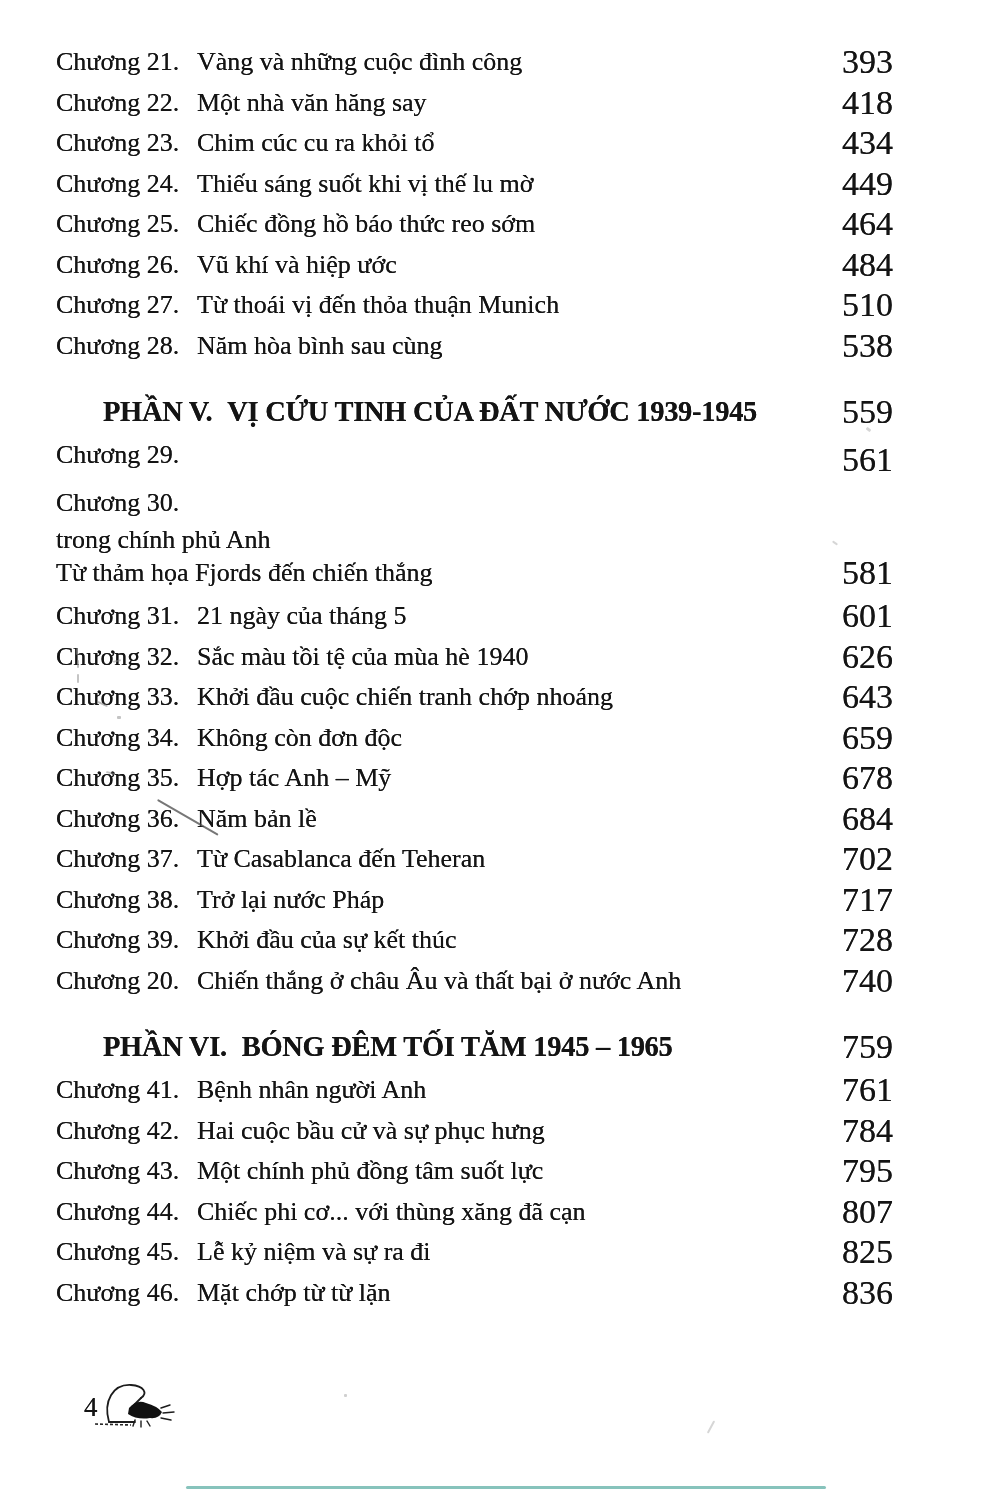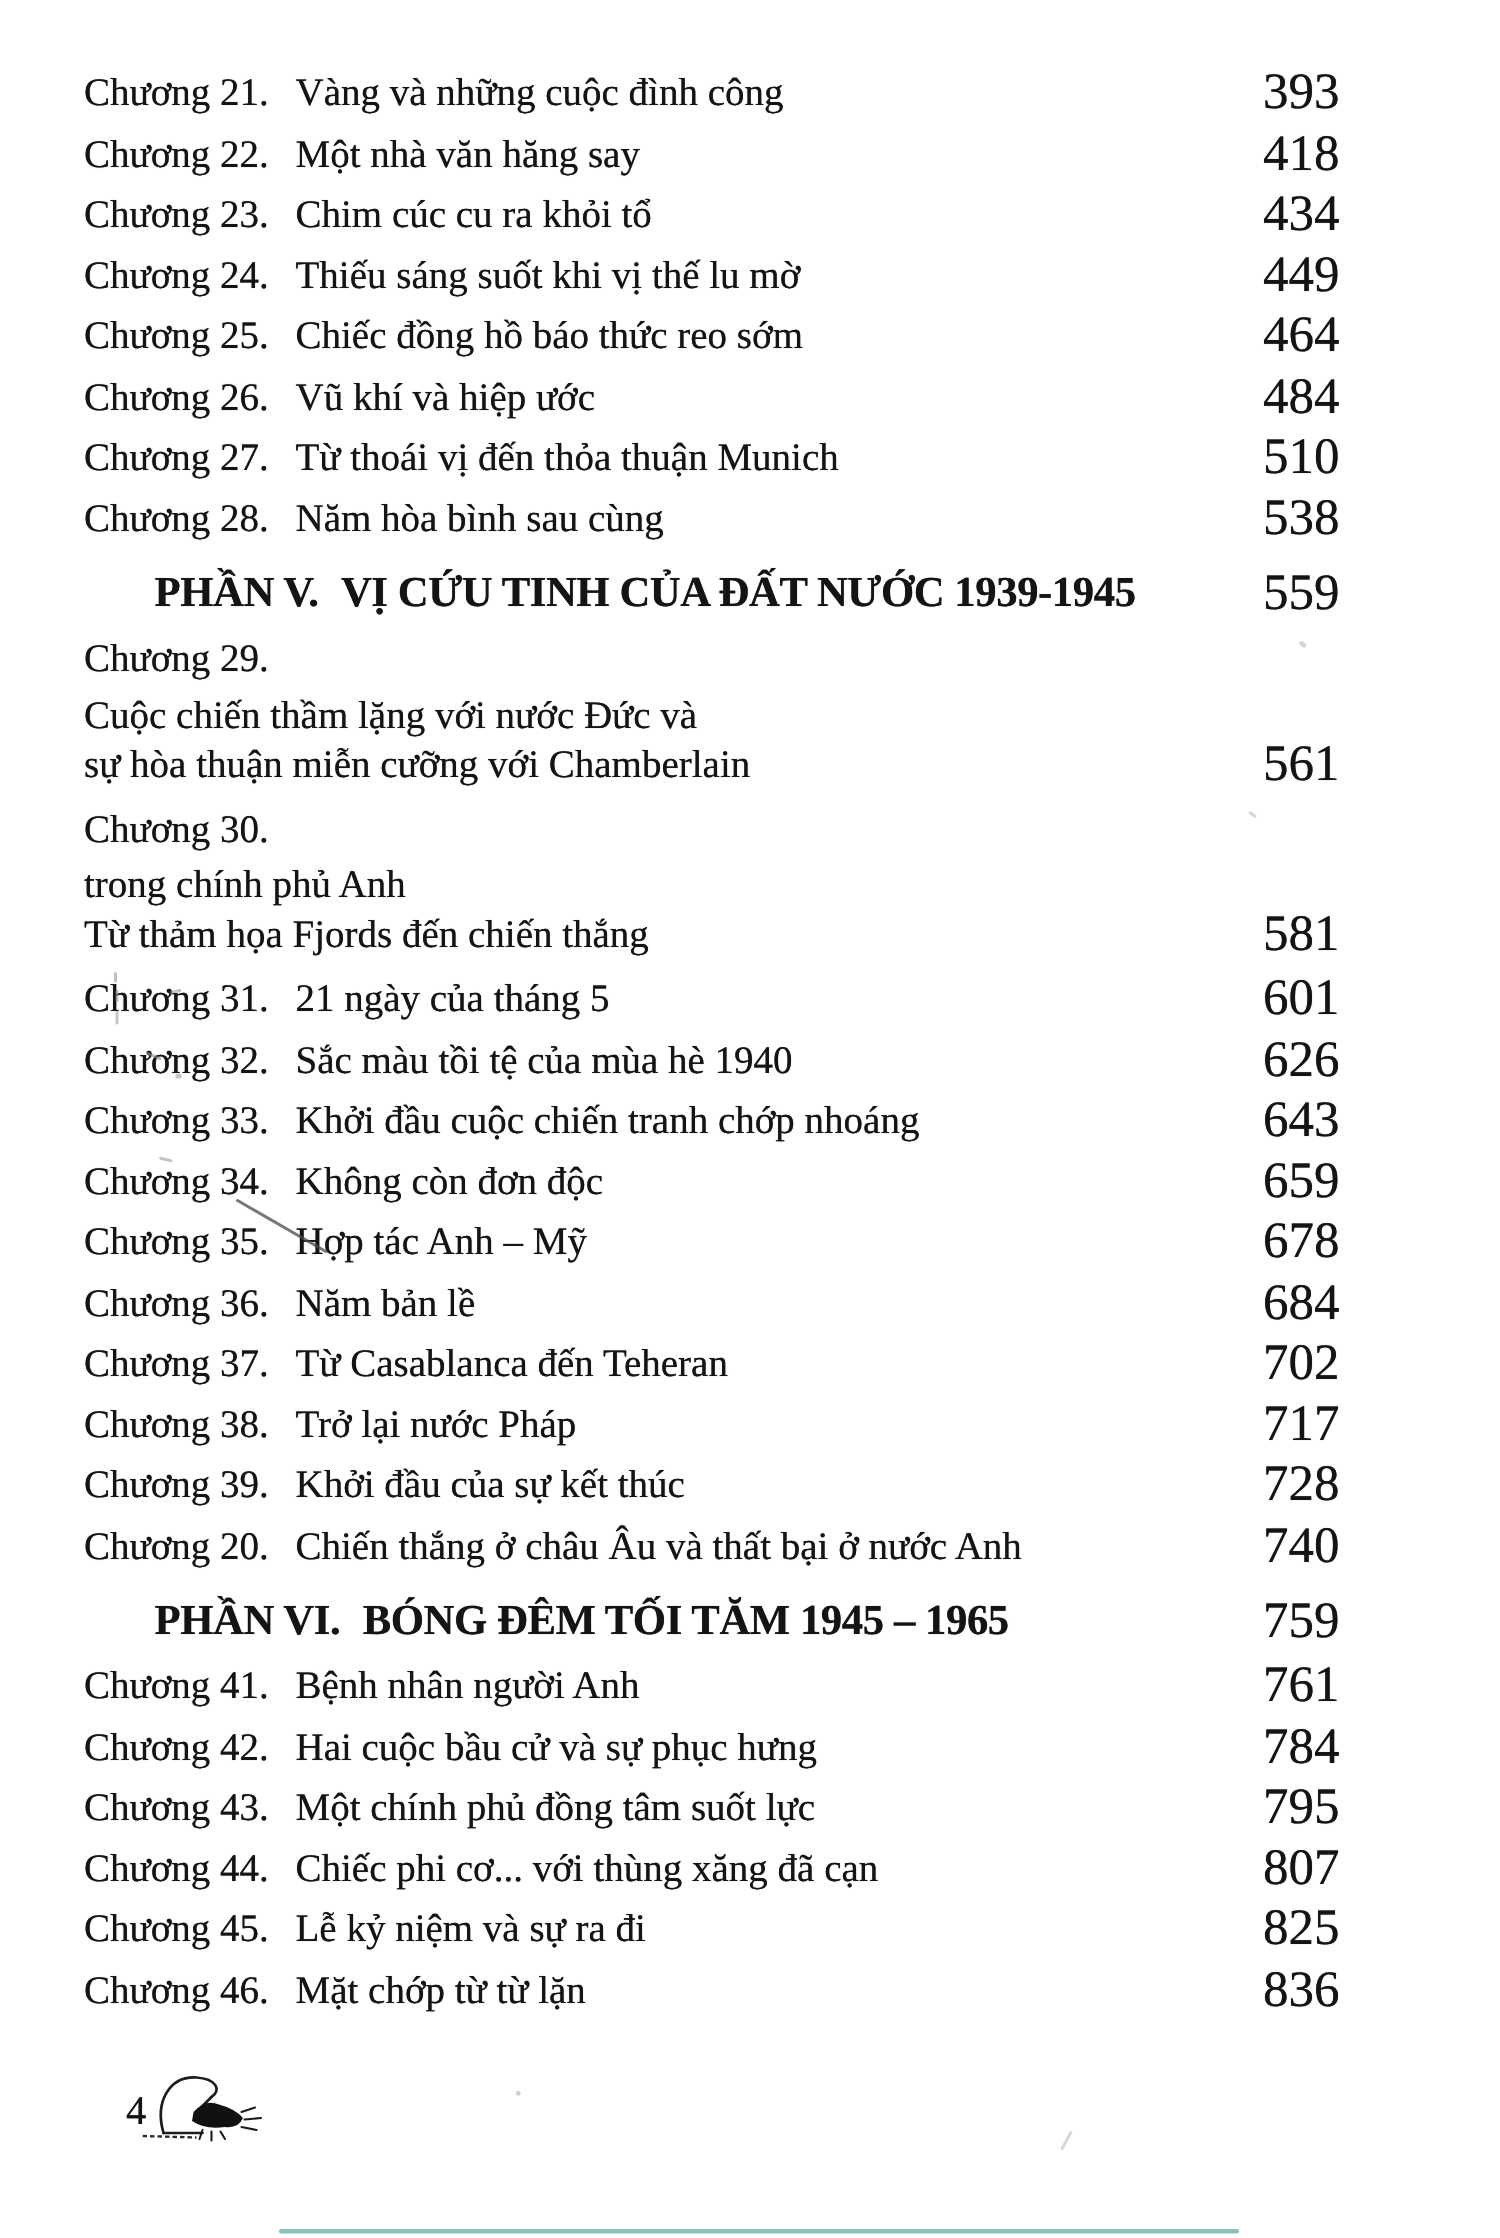--- a/index.html
+++ b/index.html
@@ -15,21 +15,21 @@
   }
   .row{
     position:relative;display:flex;align-items:baseline;
     line-height:40.5px;font-size:26px;
     padding-right:107px;
     text-shadow:0 0 .45px rgba(10,10,10,.85);
   }
   .row.chapter{padding-left:56px;}
   .row.chapter .label{width:141px;flex:none;}
   .row.part{
-    padding-left:103px;margin-top:6px;
+    padding-left:103px;margin-top:22px;
     font-weight:700;font-size:28.5px;line-height:47px;
     letter-spacing:-0.3px;
   }
   .row.part .label{margin-right:15px;flex:none;}
   .titles{flex:1;min-width:0;}
   .row.multi{margin-bottom:7px;flex-direction:column;}
   .row.multi .tline{line-height:33px;}
   .pageno{
     position:absolute;right:107px;bottom:0;
     font-weight:400;font-size:34px;line-height:inherit;
@@ -121,24 +121,20 @@
   <div class="row part">
     <span class="label">PHẦN V.</span>
     <span class="titles">
         <div class="tline">VỊ CỨU TINH CỦA ĐẤT NƯỚC 1939-1945</div>
       </span>
     <span class="pageno">559</span>
   </div>
 
   <div class="row chapter multi">
     <span class="label">Chương 29.</span>
-    <span class="titles">
-        <div class="tline">Cuộc chiến thầm lặng với nước Đức và</div>
-        <div class="tline">sự hòa thuận miễn cưỡng với Chamberlain</div>
-      </span>
     <span class="pageno">561</span>
   </div>
 
   <div class="row chapter multi">
     <span class="label">Chương 30.</span>
     <span class="titles">
         <div class="tline">trong chính phủ Anh</div>
         <div class="tline">Từ thảm họa Fjords đến chiến thắng</div>
       </span>
     <span class="pageno">581</span>

